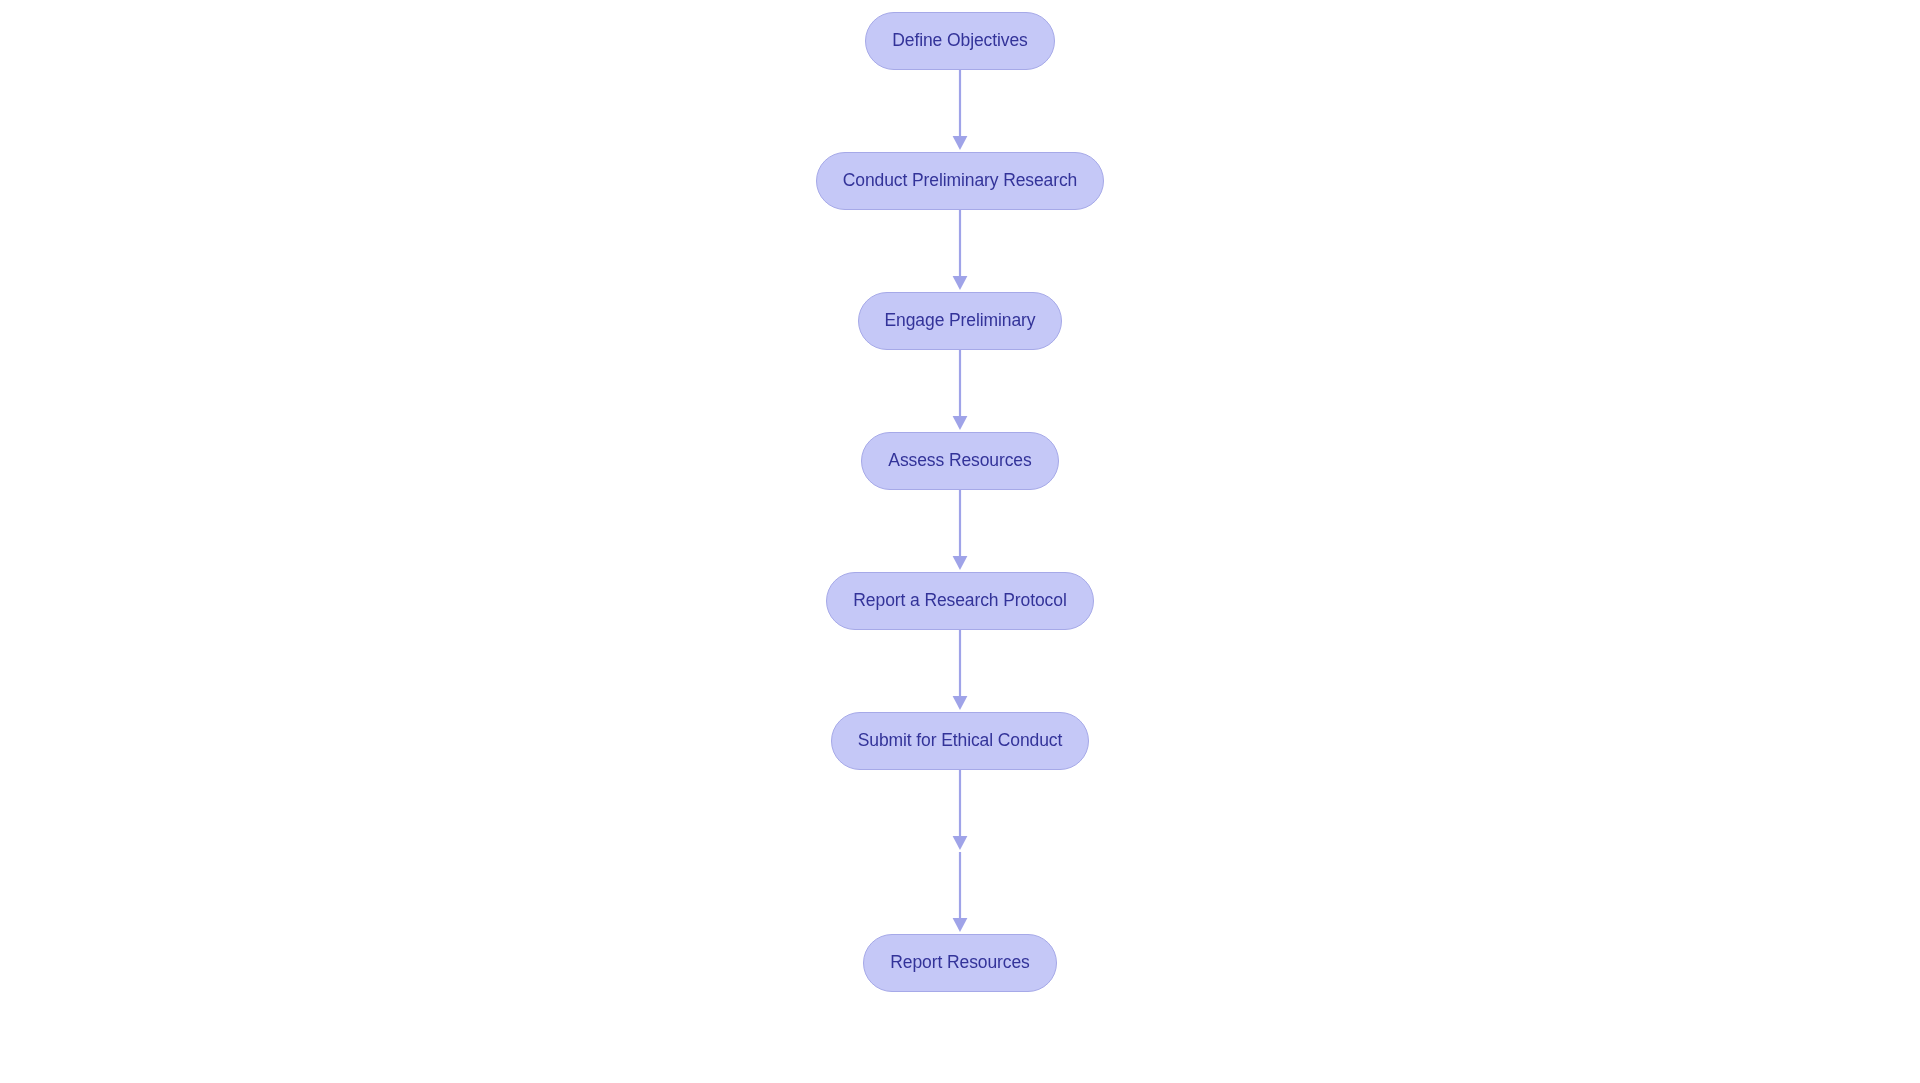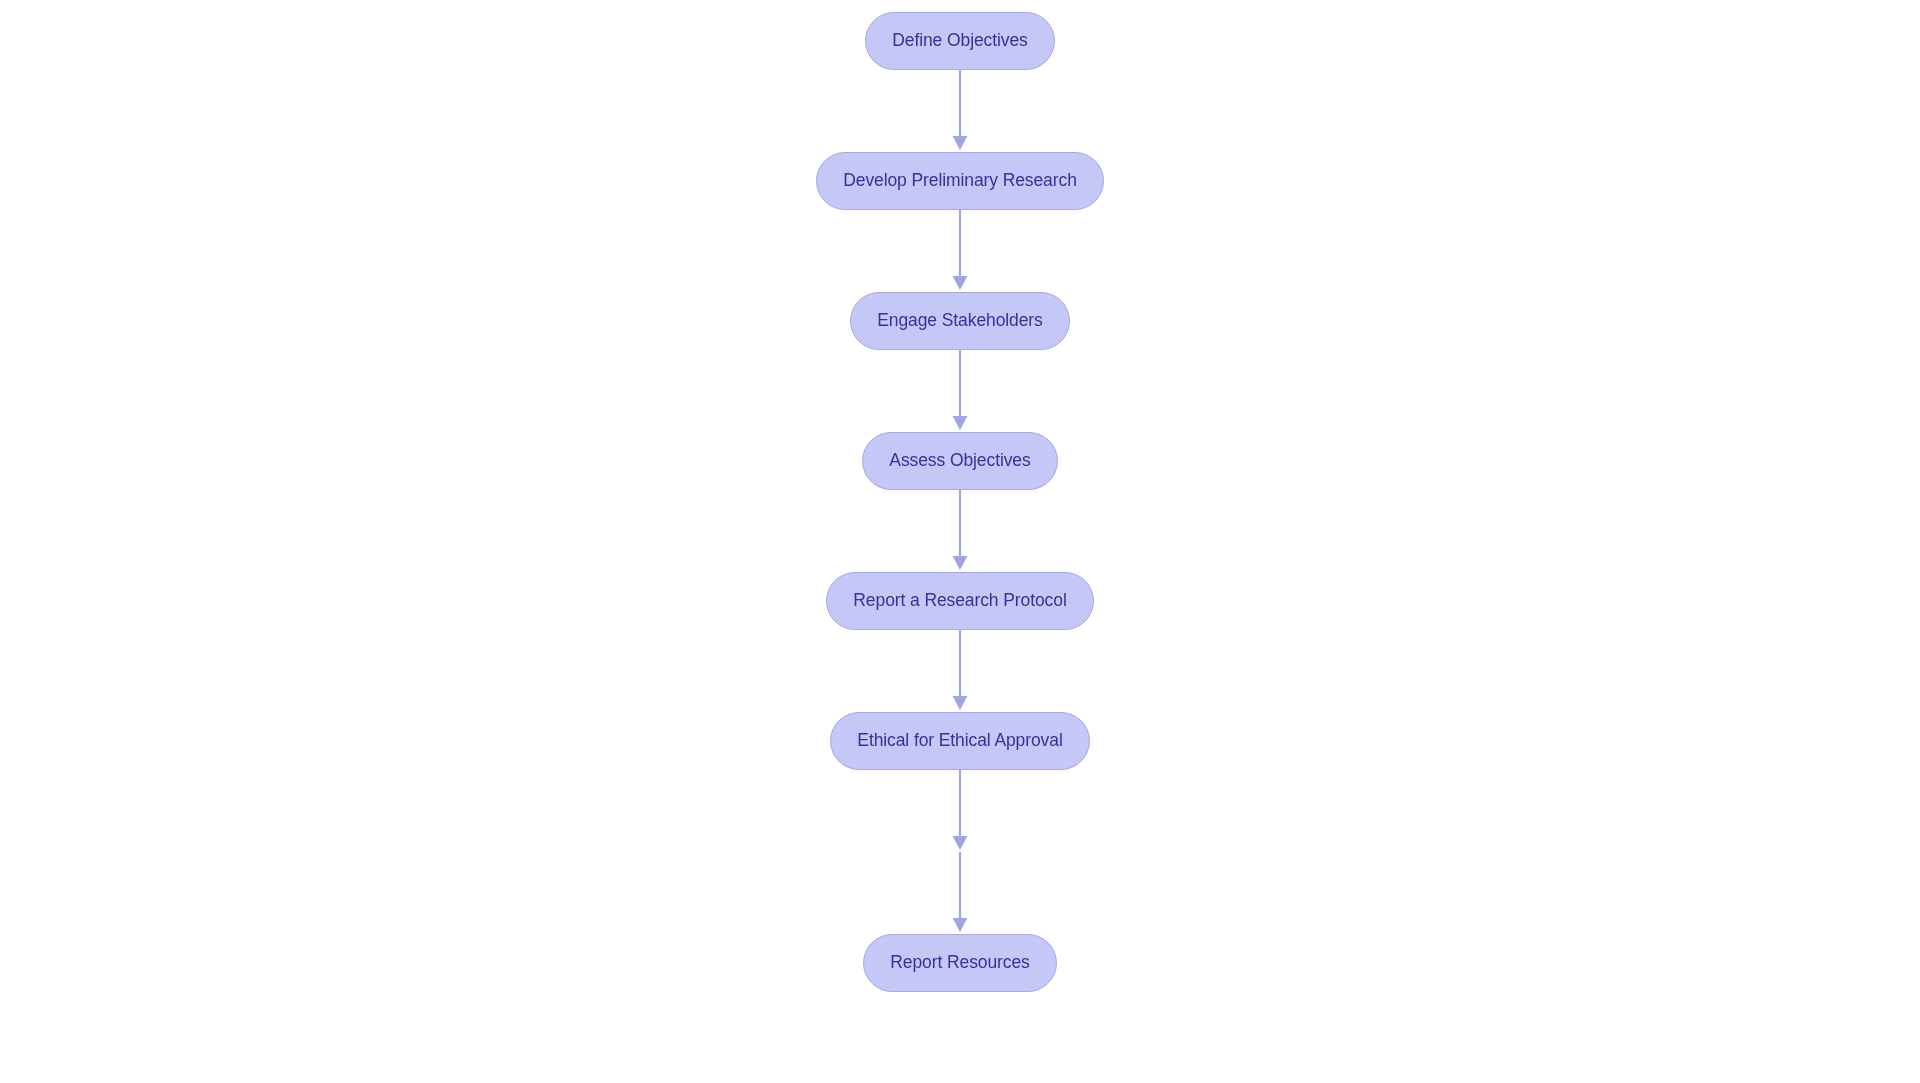--- a/index.html
+++ b/index.html
@@ -88,61 +88,61 @@
       <span class="flow-node-label">Define Objectives</span>
     </div>
     <div class="flow-edge">
       <svg viewBox="0 0 24 82" xmlns="http://www.w3.org/2000/svg">
         <line x1="12" y1="0" x2="12" y2="68" stroke="#9fa3e8" stroke-width="2.2"></line>
         <polygon points="12,80 4.6,66 19.4,66" fill="#9fa3e8"></polygon>
       </svg>
     </div>
 
     <div class="flow-node">
-      <span class="flow-node-label">Develop Preliminary Research</span>
+      <span class="flow-node-label">Conduct Preliminary Research</span>
     </div>
     <div class="flow-edge">
       <svg viewBox="0 0 24 82" xmlns="http://www.w3.org/2000/svg">
         <line x1="12" y1="0" x2="12" y2="68" stroke="#9fa3e8" stroke-width="2.2"></line>
         <polygon points="12,80 4.6,66 19.4,66" fill="#9fa3e8"></polygon>
       </svg>
     </div>
 
     <div class="flow-node">
-      <span class="flow-node-label">Engage Stakeholders</span>
+      <span class="flow-node-label">Engage Preliminary</span>
     </div>
     <div class="flow-edge">
       <svg viewBox="0 0 24 82" xmlns="http://www.w3.org/2000/svg">
         <line x1="12" y1="0" x2="12" y2="68" stroke="#9fa3e8" stroke-width="2.2"></line>
         <polygon points="12,80 4.6,66 19.4,66" fill="#9fa3e8"></polygon>
       </svg>
     </div>
 
     <div class="flow-node">
-      <span class="flow-node-label">Assess Objectives</span>
+      <span class="flow-node-label">Assess Resources</span>
     </div>
     <div class="flow-edge">
       <svg viewBox="0 0 24 82" xmlns="http://www.w3.org/2000/svg">
         <line x1="12" y1="0" x2="12" y2="68" stroke="#9fa3e8" stroke-width="2.2"></line>
         <polygon points="12,80 4.6,66 19.4,66" fill="#9fa3e8"></polygon>
       </svg>
     </div>
 
     <div class="flow-node">
       <span class="flow-node-label">Report a Research Protocol</span>
     </div>
     <div class="flow-edge">
       <svg viewBox="0 0 24 82" xmlns="http://www.w3.org/2000/svg">
         <line x1="12" y1="0" x2="12" y2="68" stroke="#9fa3e8" stroke-width="2.2"></line>
         <polygon points="12,80 4.6,66 19.4,66" fill="#9fa3e8"></polygon>
       </svg>
     </div>
 
     <div class="flow-node">
-      <span class="flow-node-label">Ethical for Ethical Approval</span>
+      <span class="flow-node-label">Submit for Ethical Conduct</span>
     </div>
     <div class="flow-edge">
       <svg viewBox="0 0 24 82" xmlns="http://www.w3.org/2000/svg">
         <line x1="12" y1="0" x2="12" y2="68" stroke="#9fa3e8" stroke-width="2.2"></line>
         <polygon points="12,80 4.6,66 19.4,66" fill="#9fa3e8"></polygon>
       </svg>
     </div>
 
     <div class="flow-edge">
       <svg viewBox="0 0 24 82" xmlns="http://www.w3.org/2000/svg">

